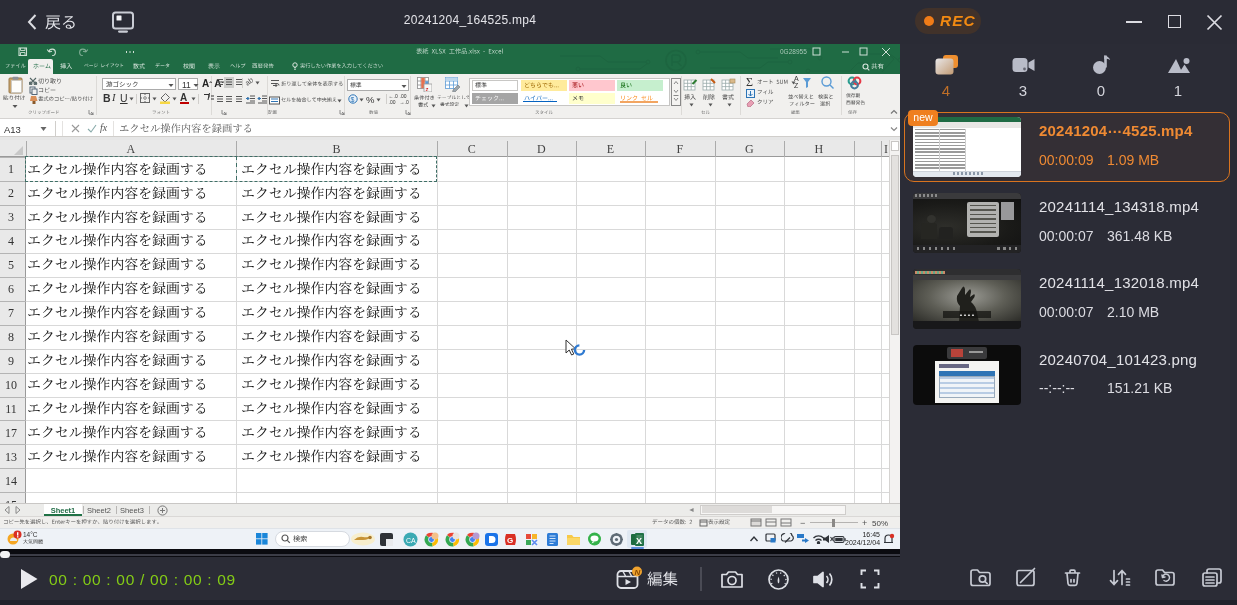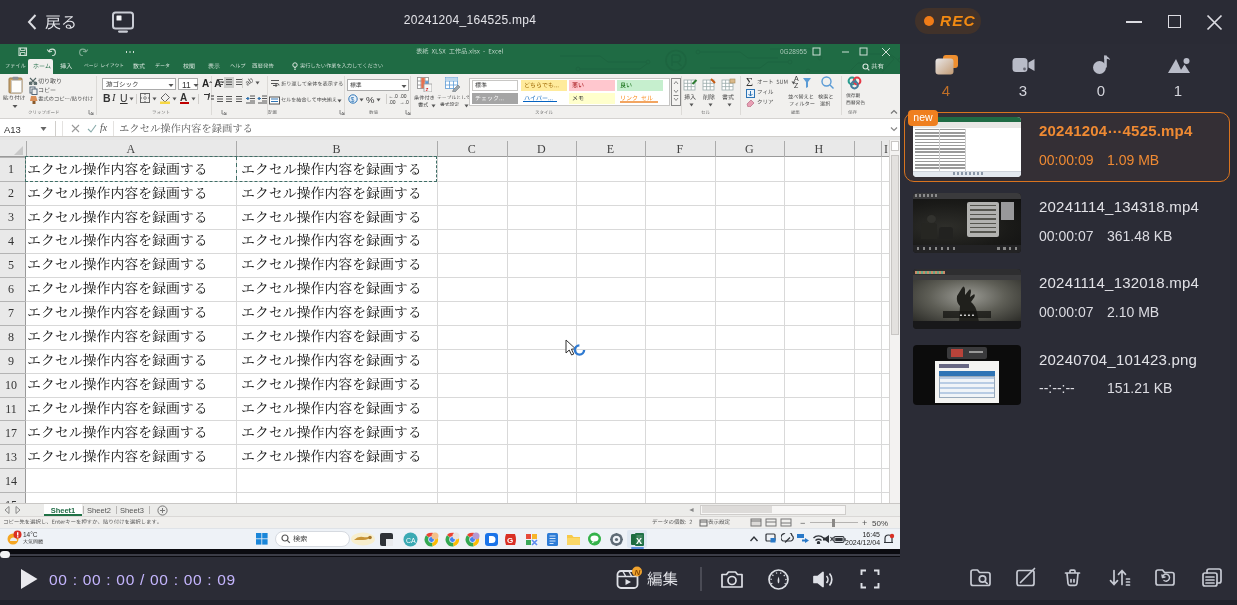--- a/index.html
+++ b/index.html
@@ -886,21 +886,21 @@
     <path d="M3 9.5 v-4 a3.5 3.5 0 0 1 7 0 v4z M2 9.5 h9"></path>
     <circle cx="10" cy="3" r="2.2" fill="#d93025" stroke="none"></circle>
   </svg>
 <div class="a" style="left:0;top:549px;width:900px;height:8px;background:#0b0b10"></div>
 <div class="a" style="left:0;top:557px;width:900px;height:48px;background:#2b2c36"></div>
 <div class="a" style="left:0;top:553.5px;width:900px;height:2px;background:#3c3d47"></div>
 <div class="a" style="left:0;top:551px;width:10px;height:7px;border-radius:3.5px;background:#f2f2f4"></div>
 <svg class="a" style="left:20px;top:568px" width="19" height="22">
     <path d="M1 1 L17.5 11 L1 21z" fill="#e9e9ee"></path>
   </svg>
-<div class="a" style="left:49px;top:570.5px;font-size:15.5px;color:#c4b5fd;letter-spacing:0.7px">00 : 00 : 00 / 00 : 00 : 09</div>
+<div class="a" style="left:49px;top:570.5px;font-size:15.5px;color:#84cc16;letter-spacing:0.7px">00 : 00 : 00 / 00 : 00 : 09</div>
 <svg class="a" style="left:616px;top:566px" width="27" height="26">
 <rect x="1.5" y="5" width="20" height="17" rx="3.5" fill="none" stroke="#dee0e6" stroke-width="1.8"></rect>
 <path d="M2 10.5 h19 M7 5.5 l2.5 4.5 M13 5.5 l2.5 4.5" stroke="#dee0e6" stroke-width="1.5" fill="none"></path>
 <path d="M9.5 13 l5.5 3 -5.5 3z" fill="#dee0e6"></path>
 <circle cx="21" cy="5.5" r="5" fill="#f0a32e"></circle>
     <text x="18.4" y="8.6" font-size="8" fill="#8a4a00" font-weight="bold" font-style="italic">N</text>
   </svg>
 <svg class="j" style="left:647px;top:570.5px;fill:#e2e3e8;" width="31.0" height="15.5" viewBox="0 0 2000 1000">
     <use href="#henshu"></use>
   </svg>

